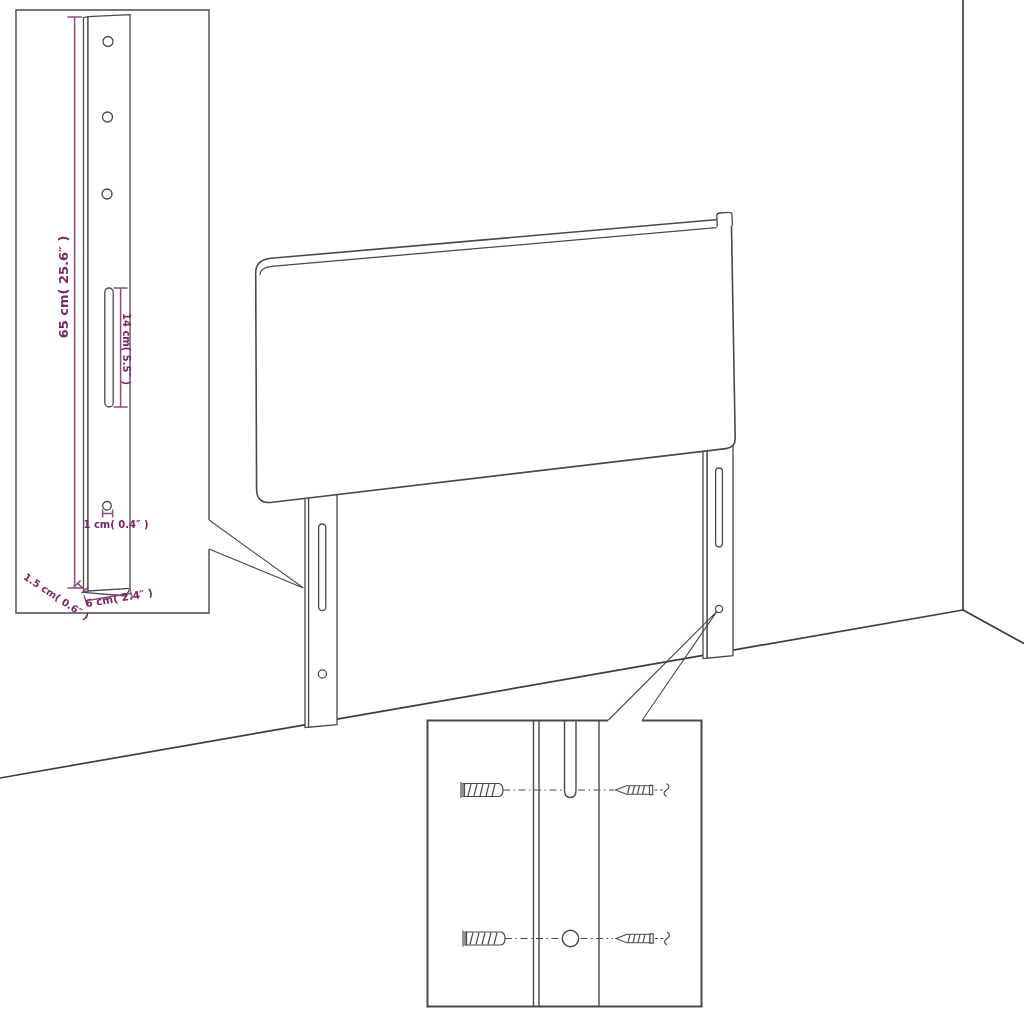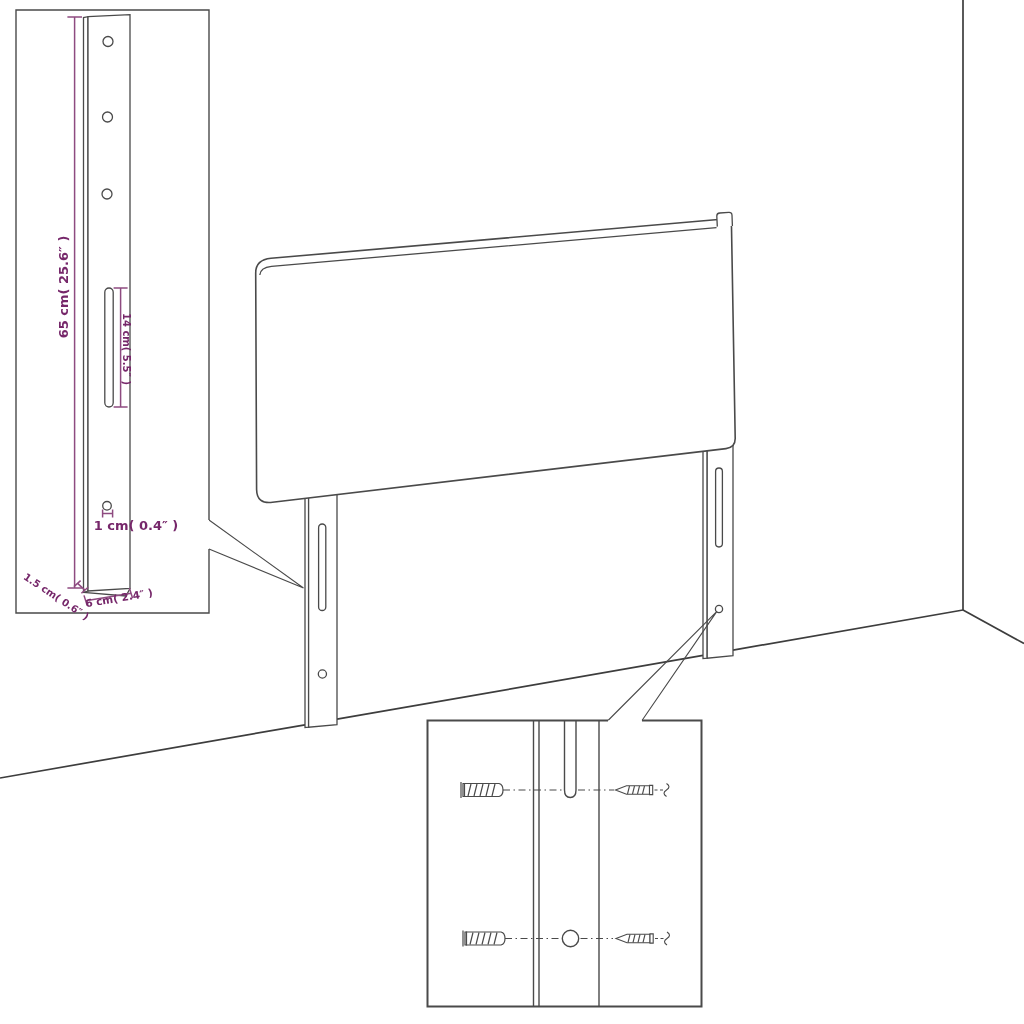--- a/index.html
+++ b/index.html
@@ -3,21 +3,21 @@
 <meta charset="utf-8">
 <style>
   html,body{margin:0;padding:0;background:#ffffff;}
   .canvas{position:relative;width:1024px;height:1024px;background:#fff;overflow:hidden;
           font-family:"DejaVu Sans", sans-serif;}
   svg{position:absolute;left:0;top:0;}
   .dim-label{position:absolute;font-weight:bold;color:#76276a;white-space:nowrap;
              transform:translate(-50%,-50%);line-height:1;}
   #label-height{left:63px;top:287px;font-size:13px;transform:translate(-50%,-50%) rotate(-90deg);}
   #label-slot{left:126px;top:349px;font-size:10px;transform:translate(-50%,-50%) rotate(90deg);}
-  #label-hole{left:136px;top:525px;font-size:13px;}
+  #label-hole{left:116px;top:525px;font-size:10px;}
   #label-depth{left:56px;top:597px;font-size:10px;transform:translate(-50%,-50%) rotate(33.5deg);}
   #label-width{left:119px;top:598px;font-size:10.5px;transform:translate(-50%,-50%) rotate(-9.5deg);}
 </style>
 </head>
 <body>
 
 <div class="canvas">
 
 <svg width="1024" height="1024" viewBox="0 0 1024 1024">
 

